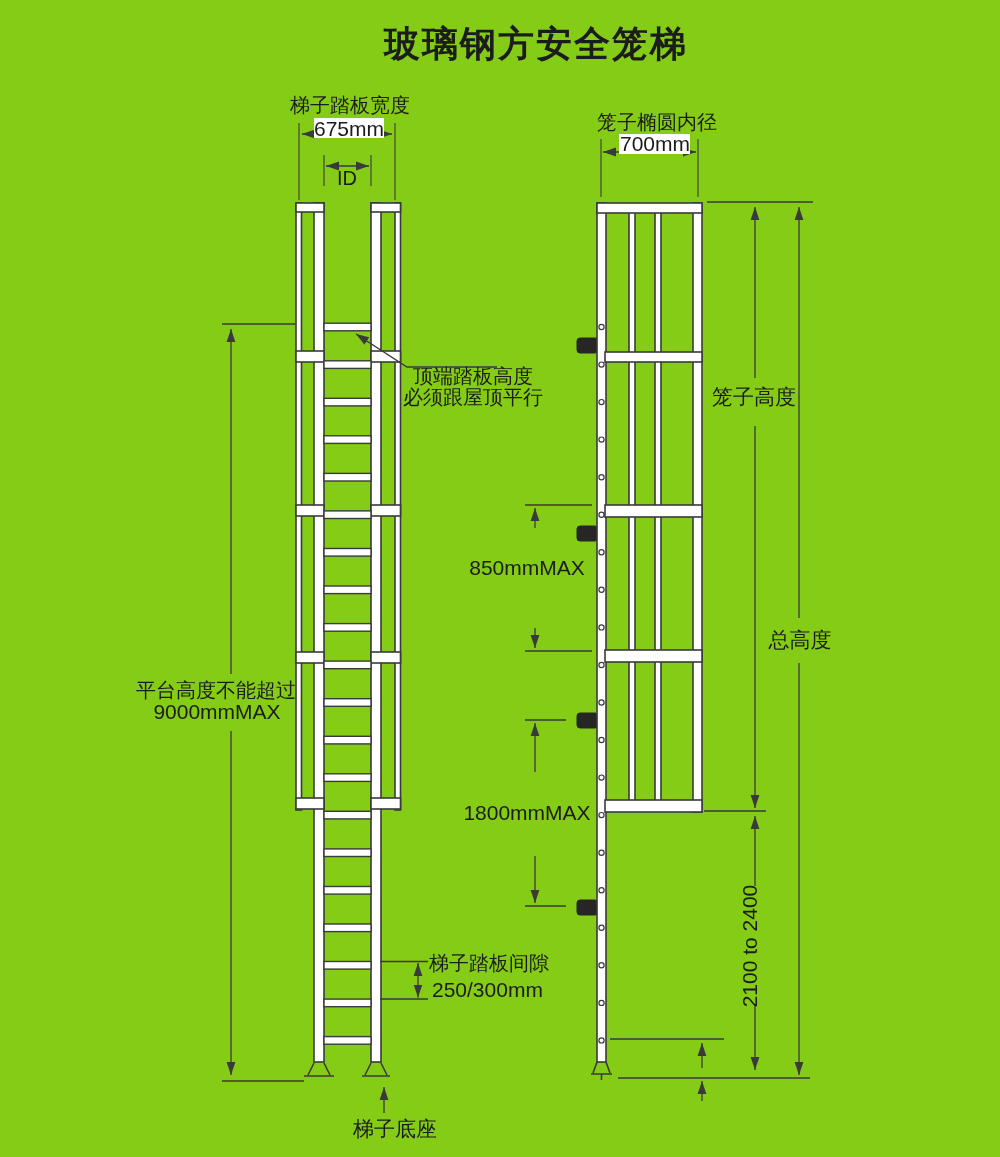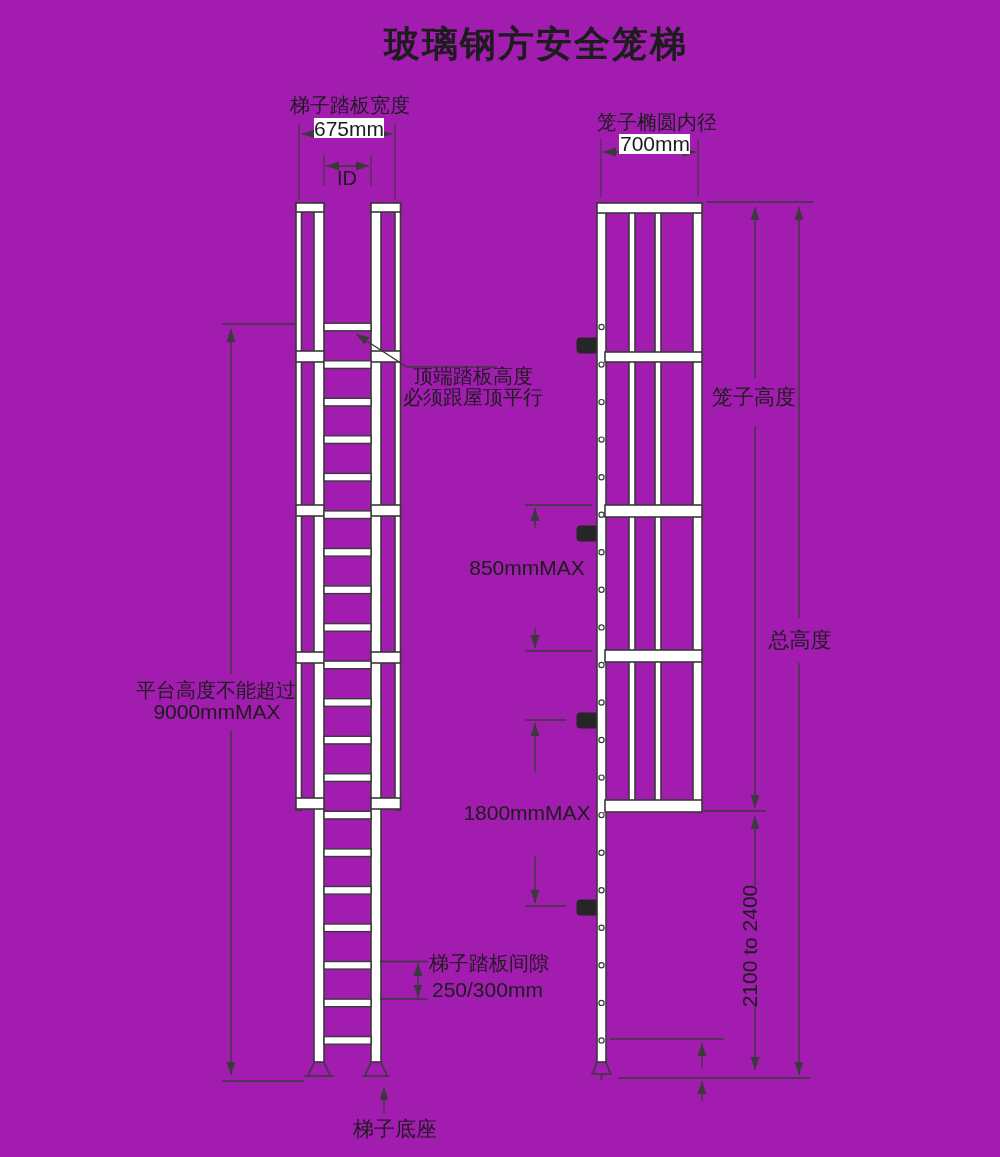--- a/index.html
+++ b/index.html
@@ -1,16 +1,16 @@
 <!DOCTYPE html>
 <html><head>
 <meta charset="utf-8">
 <style>
   html,body{margin:0;padding:0;background:#ffffff;}
-  .canvas{position:relative;width:1000px;height:1157px;background:#a21caf;overflow:hidden;
+  .canvas{position:relative;width:1000px;height:1157px;background:#84cc16;overflow:hidden;
           font-family:"Liberation Sans", sans-serif;}
   svg{position:absolute;left:0;top:0;}
   
   .st rect, .st path{fill:#ffffff;stroke:#3a3a3a;stroke-width:1.6;}
   .st path.open{fill:none;}
   #rungs rect{fill:#ffffff;stroke:#3a3a3a;stroke-width:1.4;}
   #holes circle{fill:#ffffff;stroke:#3a3a3a;stroke-width:1.2;}
   .bracket{fill:#262626;stroke:#262626;}
   
   .dim line,.dim path{stroke:#3a3a3a;stroke-width:1.3;fill:none;}

